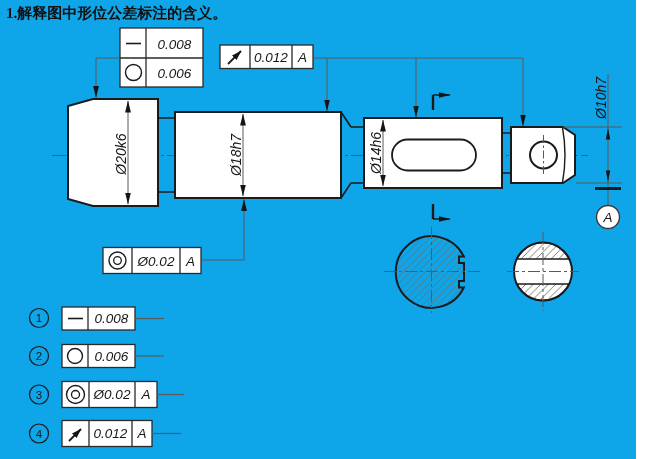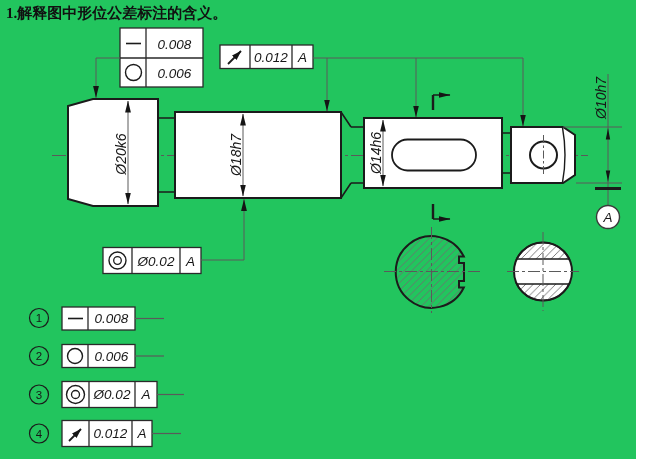--- a/index.html
+++ b/index.html
@@ -1,16 +1,16 @@
 <!DOCTYPE html>
 <html><head>
 <meta charset="utf-8">
 <style>
   html,body{margin:0;padding:0;background:#ffffff;}
-  .page{position:relative;width:636px;height:459px;background:#22c55e;overflow:hidden;
+  .page{position:relative;width:636px;height:459px;background:#0ea5e9;overflow:hidden;
         font-family:"Liberation Sans",sans-serif;}
   .title{position:absolute;left:6px;top:4px;font-family:"Liberation Serif",serif;
          font-weight:bold;font-size:15px;color:#111;white-space:nowrap;}
   svg{position:absolute;left:0;top:0;}
   svg text{font-family:"Liberation Sans",sans-serif;font-style:italic;fill:#171717;}
   .dimtxt{font-size:14px;}
   .fctxt{font-size:13.5px;}
   .numtxt{font-style:normal;font-size:11.5px;}
 </style>
 </head>

